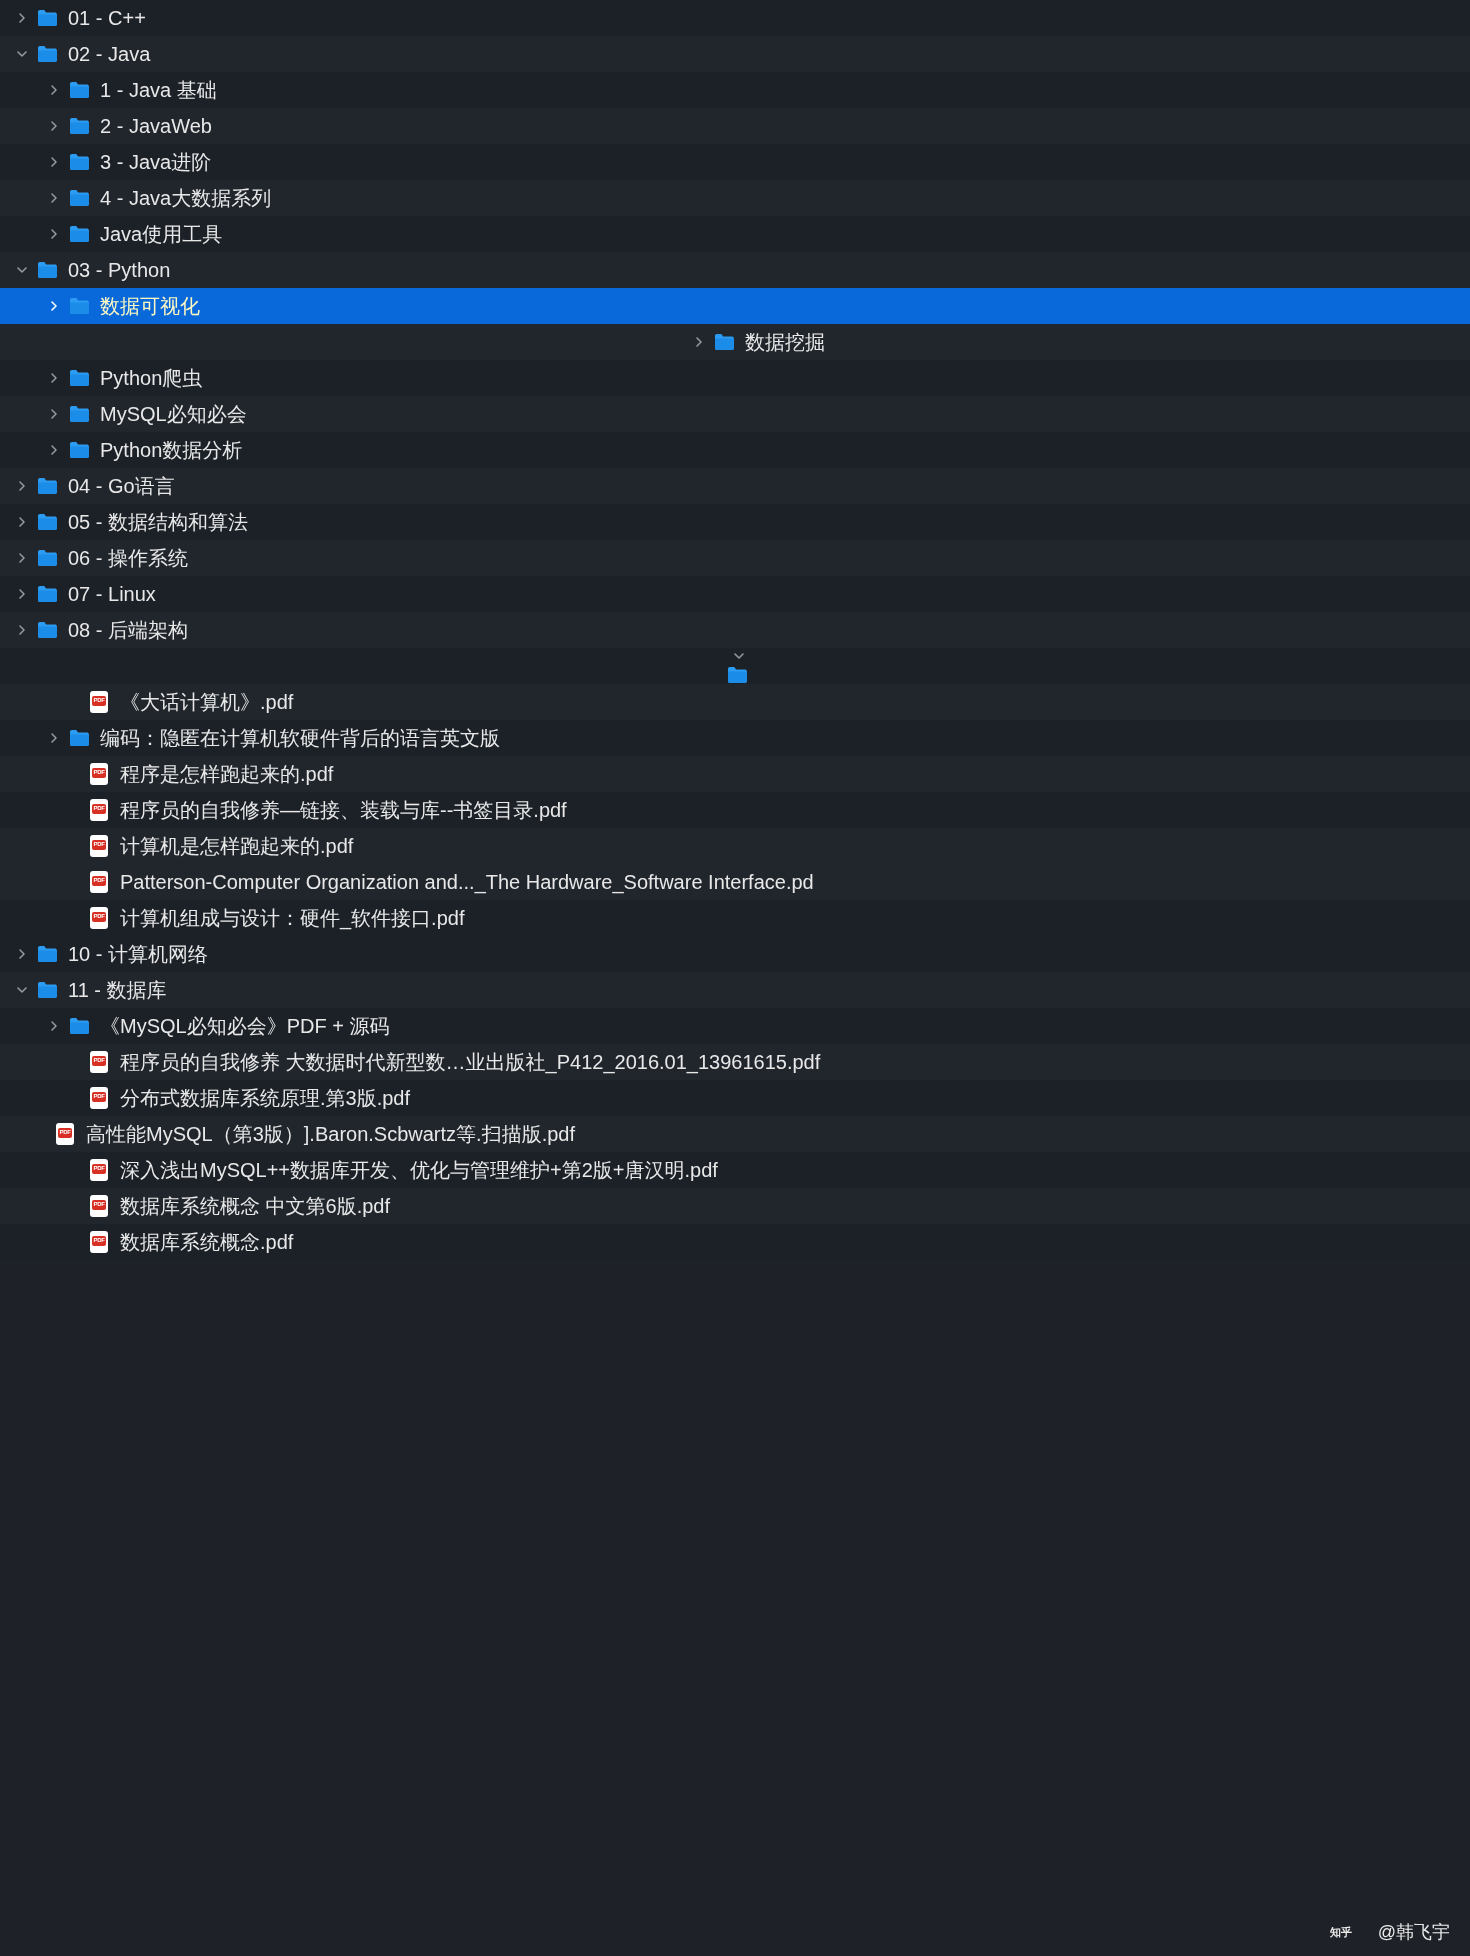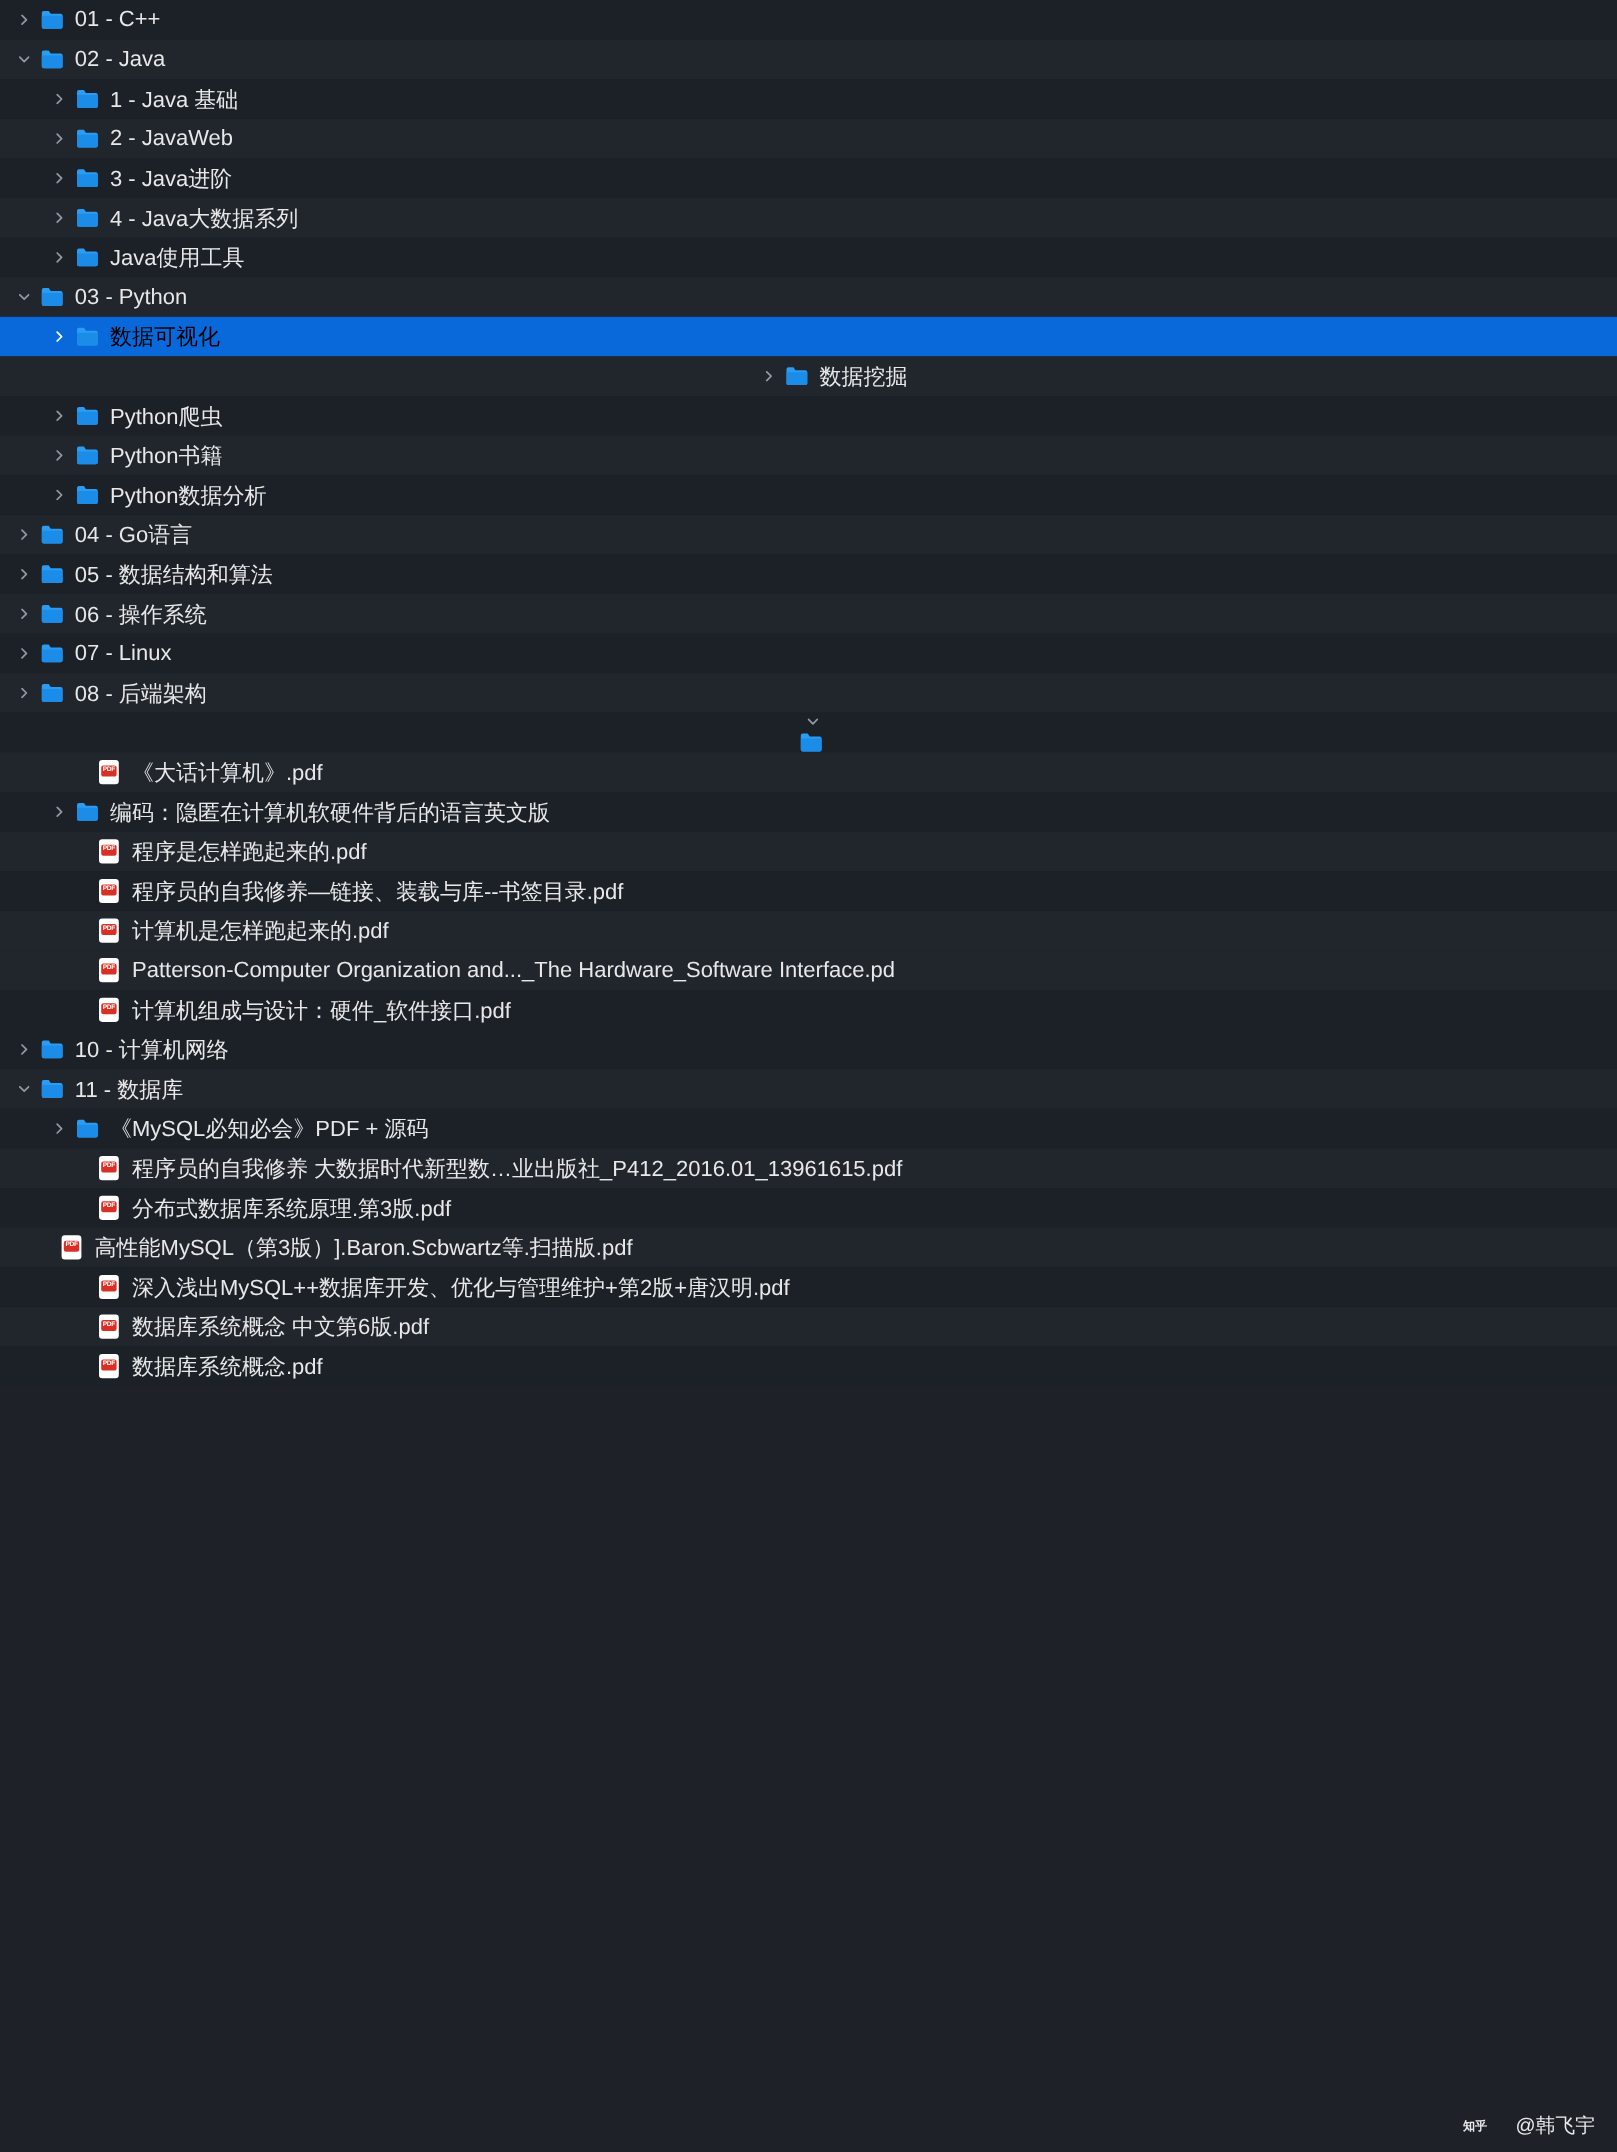--- a/index.html
+++ b/index.html
@@ -72,21 +72,21 @@
 .pdf-icon::after {
   content: "PDF";
   position: absolute;
   top: 6px;
   font-size: 6px;
   color: #fff;
   font-weight: bold;
   letter-spacing: -0.3px;
 }
 .label { color: #e8e8e8; font-size: 20px; }
-.row.selected .label { color: #000000; }
+.row.selected .label { color: #fef9c3; }
 .row.selected .chevron { color: #ffffff; }
 .watermark {
   position: absolute;
   right: 20px;
   bottom: 12px;
   display: flex;
   align-items: center;
   gap: 8px;
   color: #ffffff;
   font-size: 18px;
@@ -263,21 +263,21 @@
         <svg viewBox="0 0 10 10">
           <path d="M3 1 L7 5 L3 9" stroke="currentColor" stroke-width="1.6" fill="none" stroke-linecap="round" stroke-linejoin="round"></path>
         </svg>
       </span>
       <span class="icon folder-icon">
         <svg viewBox="0 0 24 20">
           <path d="M2 3 Q2 1 4 1 L9 1 L11 4 L21 4 Q23 4 23 6 L23 17 Q23 19 21 19 L4 19 Q2 19 2 17 Z" fill="#2b9cf2"></path>
           <path d="M2 6 L23 6 L23 17 Q23 19 21 19 L4 19 Q2 19 2 17 Z" fill="#1b8ce8"></path>
         </svg>
       </span>
-      <span class="label">Python书籍</span>
+      <span class="label">MySQL必知必会</span>
     </div>
     <div class="row odd" style="padding-left: 46px;">
       <span class="chevron">
         <svg viewBox="0 0 10 10">
           <path d="M3 1 L7 5 L3 9" stroke="currentColor" stroke-width="1.6" fill="none" stroke-linecap="round" stroke-linejoin="round"></path>
         </svg>
       </span>
       <span class="icon folder-icon">
         <svg viewBox="0 0 24 20">
           <path d="M2 3 Q2 1 4 1 L9 1 L11 4 L21 4 Q23 4 23 6 L23 17 Q23 19 21 19 L4 19 Q2 19 2 17 Z" fill="#2b9cf2"></path>

